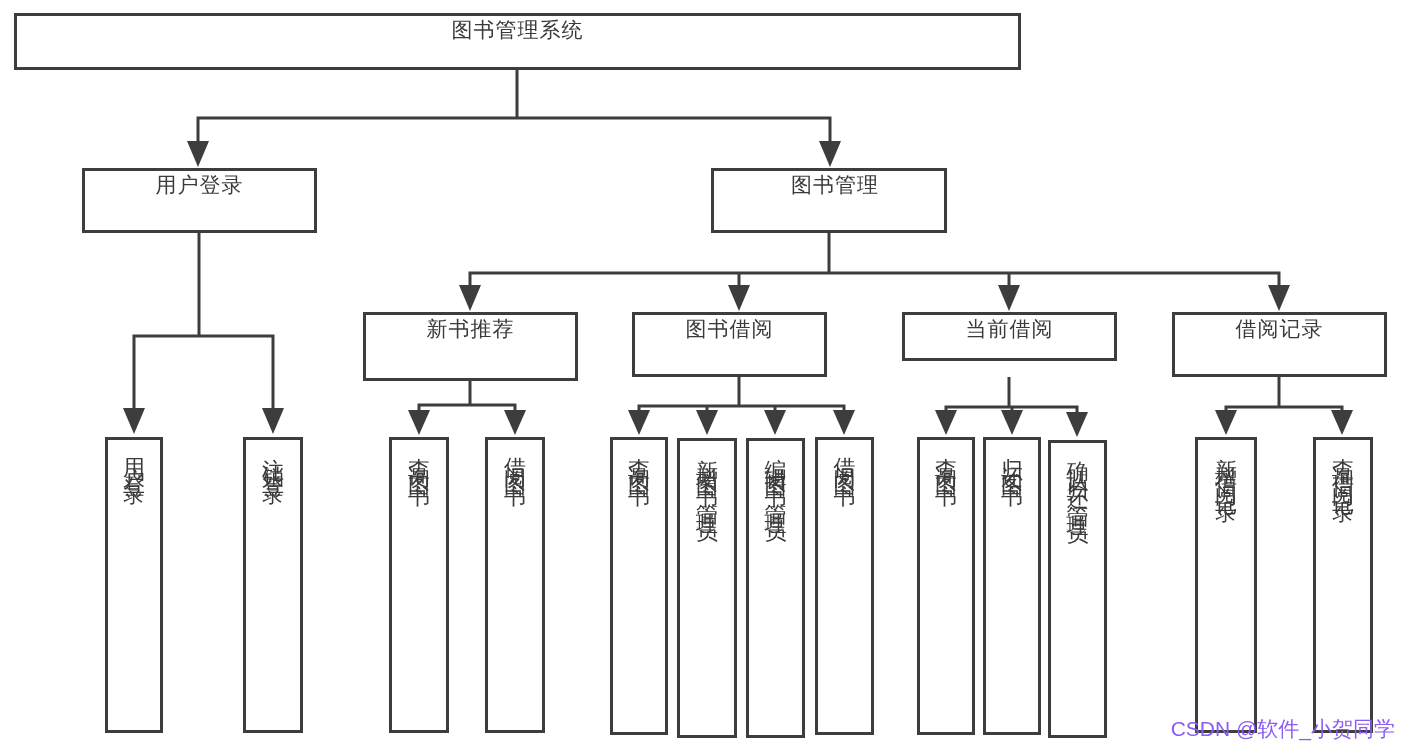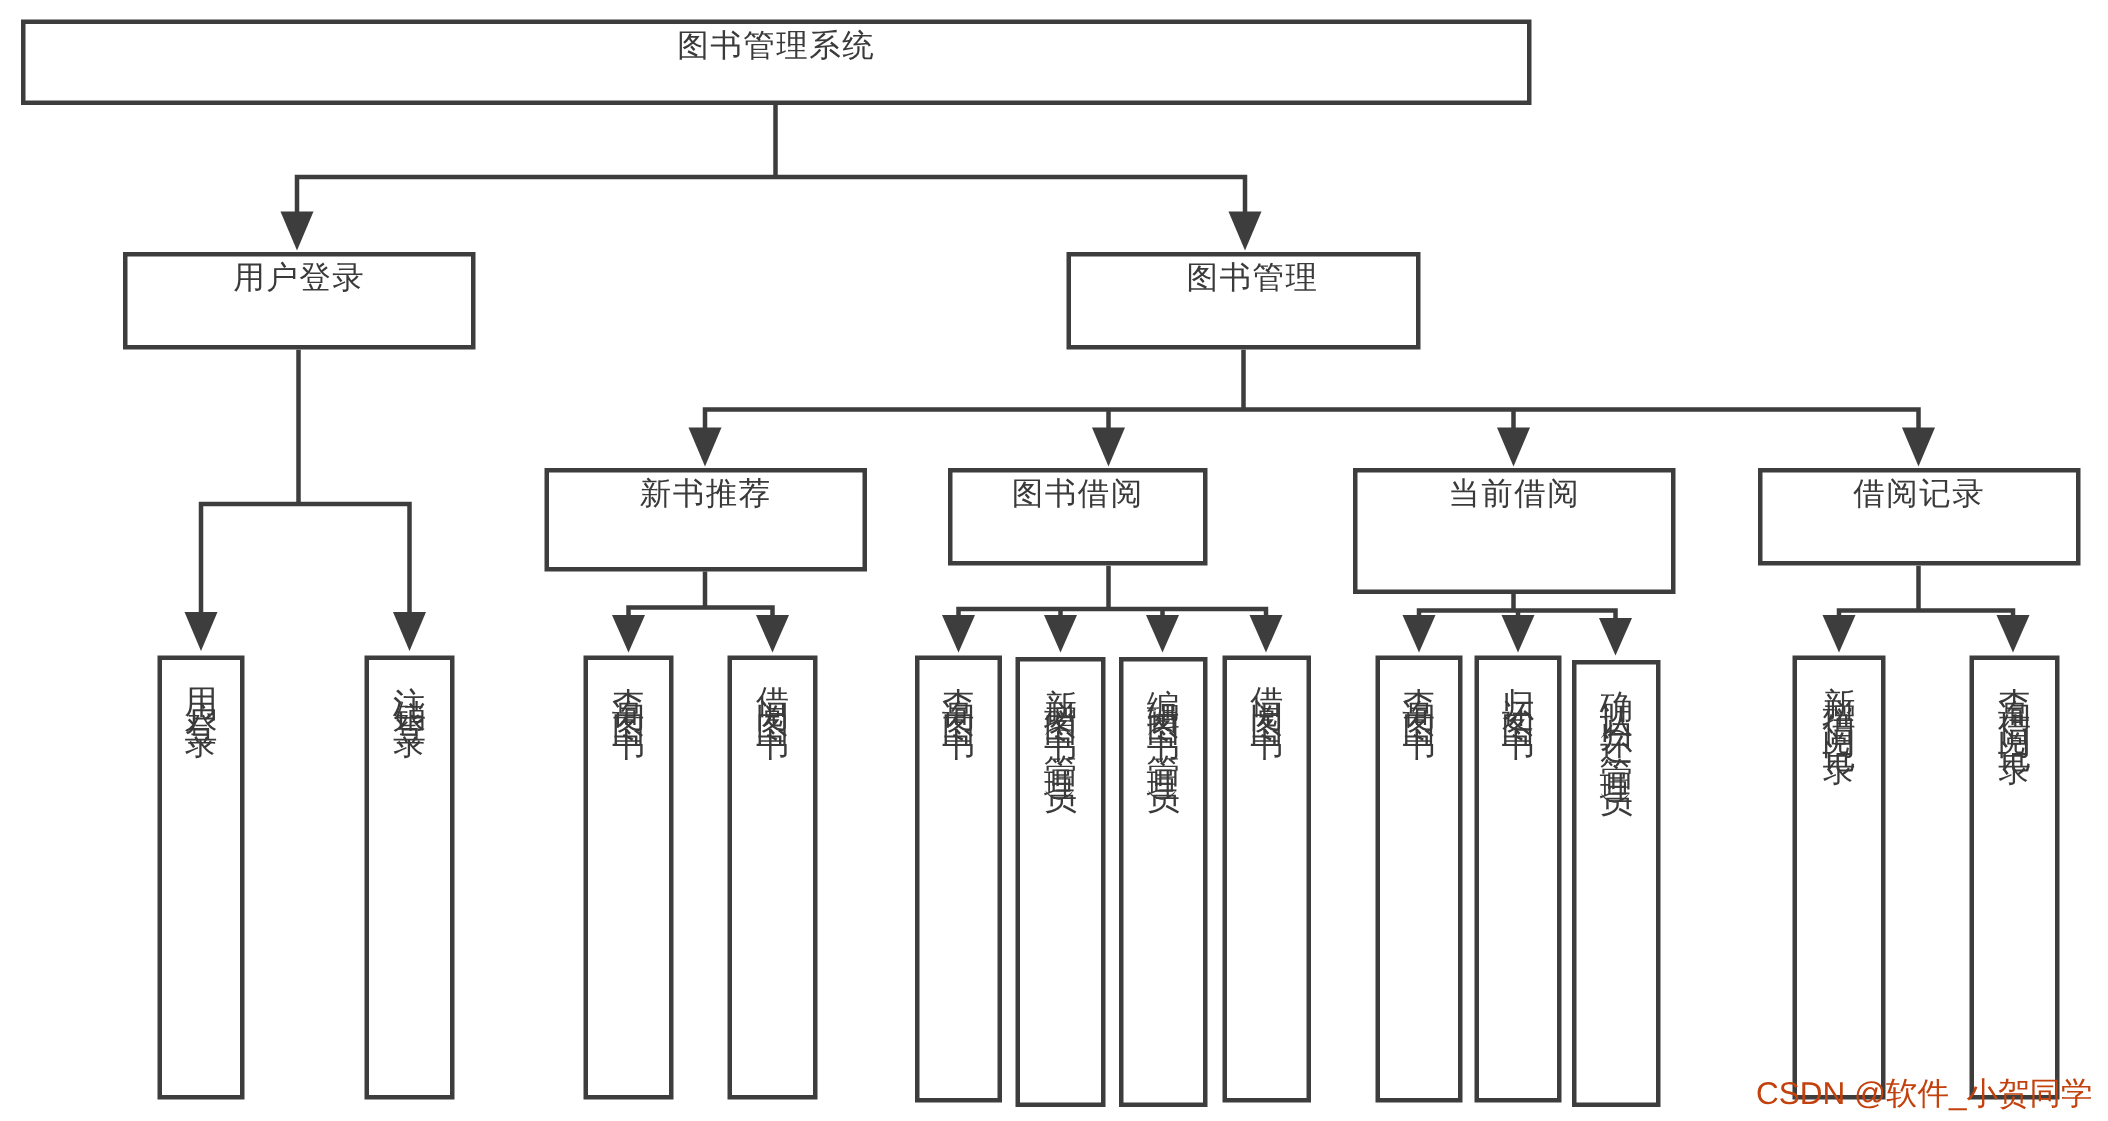--- a/index.html
+++ b/index.html
@@ -41,21 +41,21 @@
     text-orientation: mixed;
     font-size: 22px;
     letter-spacing: 9px;
     line-height: 1;
   }
   .watermark {
     position: absolute;
     right: 10px;
     bottom: 4px;
     font-size: 21px;
-    color: #c2410c;
+    color: #8b5cf6;
     white-space: nowrap;
   }
 </style>
 </head>
 <body>
 
 <svg id="connectors" viewBox="0 0 1405 747" xmlns="http://www.w3.org/2000/svg">
   <g stroke="#3d3d3d" stroke-width="3" fill="none">
 
     <path d="M 517 70 L 517 118"></path>
@@ -121,24 +121,24 @@
 <div class="node v" style="left:105px; top:437px; width:58px; height:296px;">
   <span>用户登录</span>
 </div>
 <div class="node v" style="left:243px; top:437px; width:60px; height:296px;">
   <span>注销登录</span>
 </div>
 
 <div class="node h" style="left:363px; top:312px; width:215px; height:69px;">
   <span>新书推荐</span>
 </div>
-<div class="node h" style="left:632px; top:312px; width:173px; height:65px;">
+<div class="node h" style="left:632px; top:312px; width:195px; height:65px;">
   <span>图书借阅</span>
 </div>
-<div class="node h" style="left:902px; top:312px; width:215px; height:84px;">
+<div class="node h" style="left:902px; top:312px; width:215px; height:49px;">
   <span>当前借阅</span>
 </div>
 <div class="node h" style="left:1172px; top:312px; width:215px; height:65px;">
   <span>借阅记录</span>
 </div>
 
 <div class="node v" style="left:389px; top:437px; width:60px; height:296px;">
   <span>查询图书</span>
 </div>
 <div class="node v" style="left:485px; top:437px; width:60px; height:296px;">

